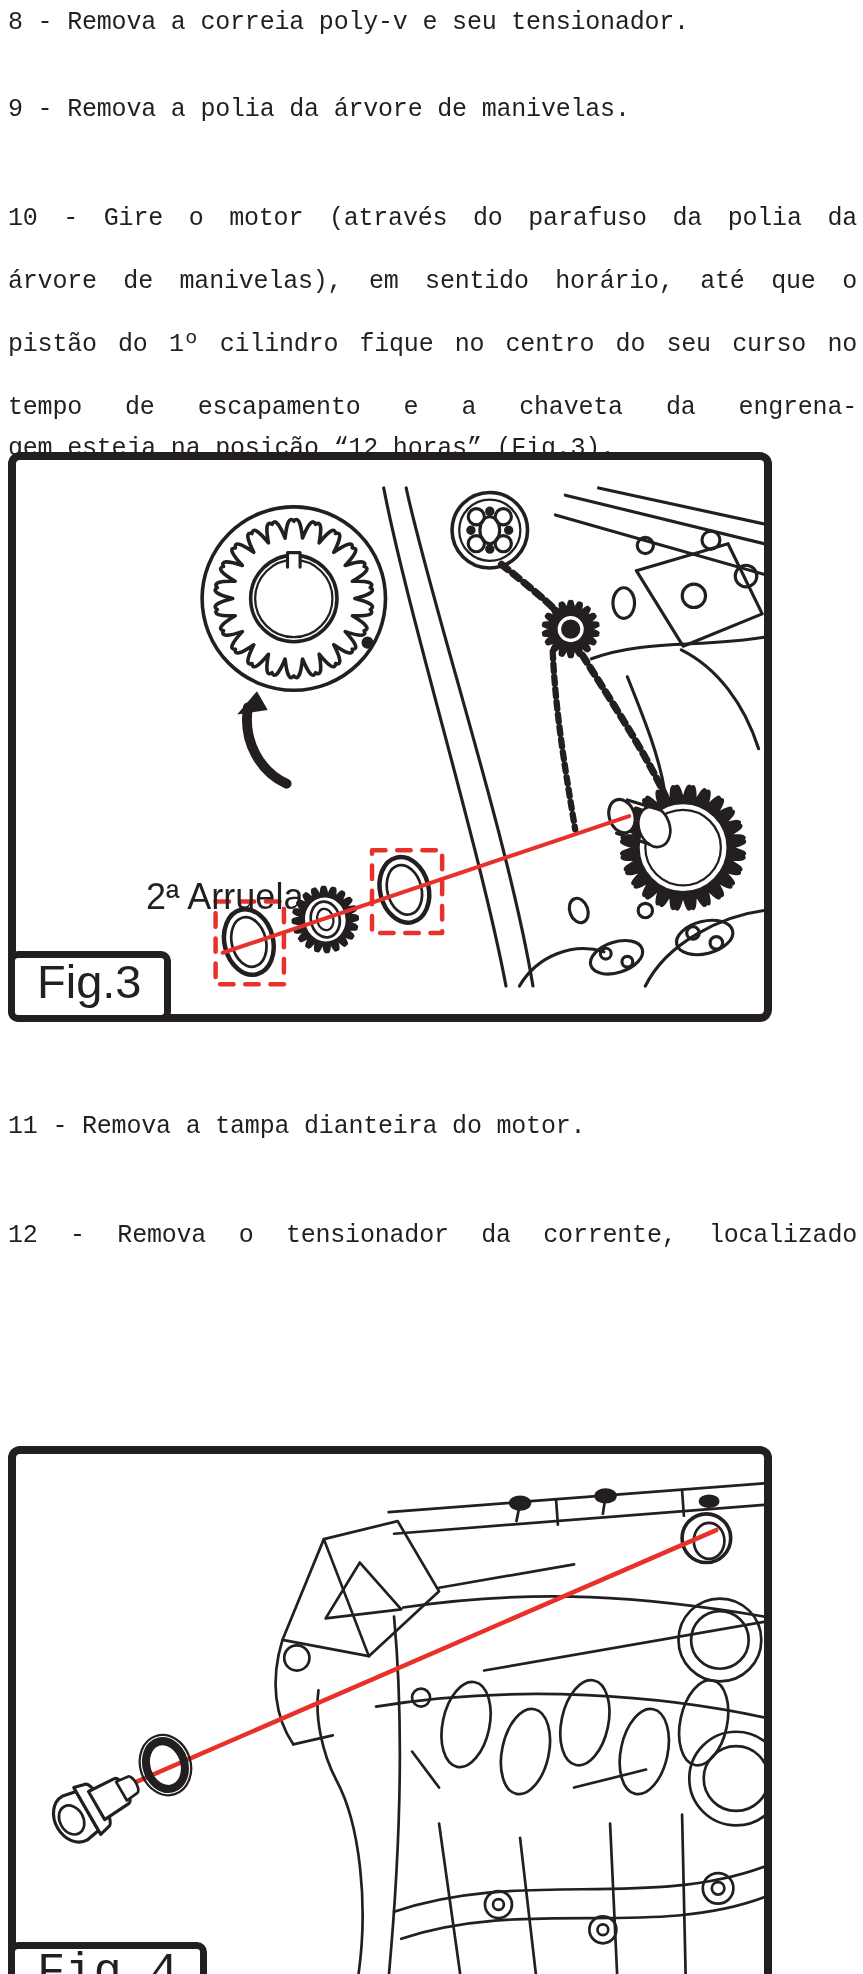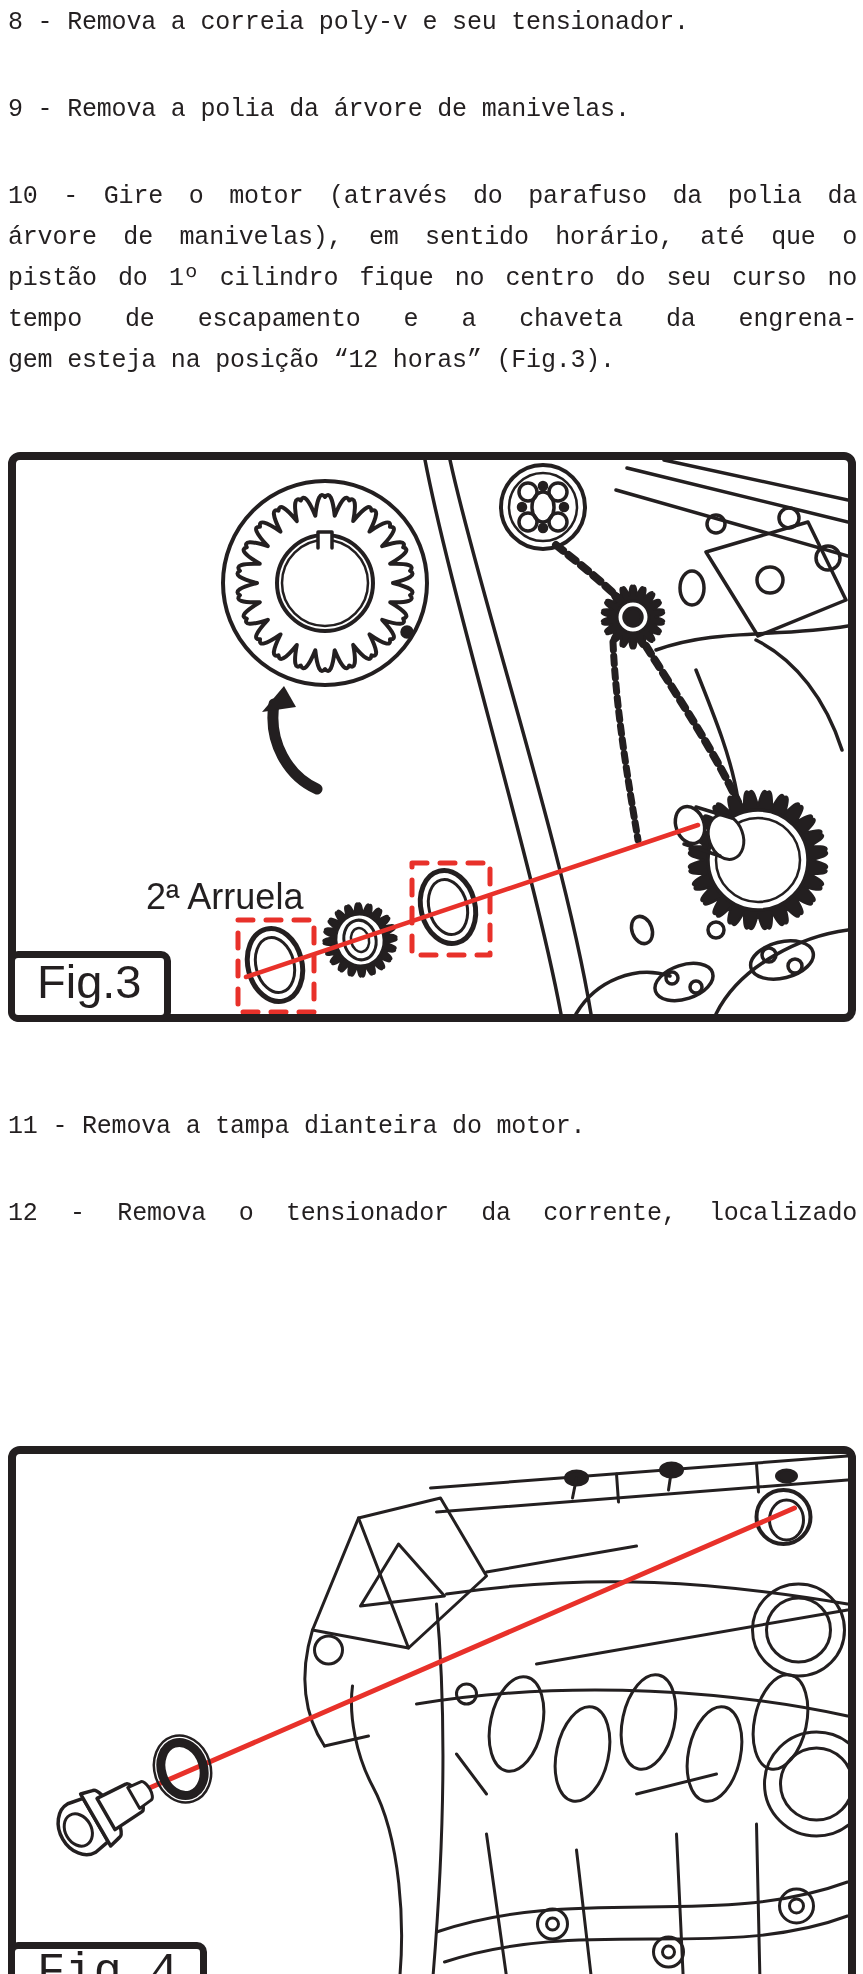--- a/index.html
+++ b/index.html
@@ -3,25 +3,25 @@
 <meta charset="utf-8">
 <style>
   html,body{margin:0;padding:0;}
   body{
     width:863px;height:1974px;position:relative;background:#ffffff;
     font-family:"Liberation Sans","DejaVu Sans",sans-serif;
     color:#231f20;overflow:hidden;
   }
   .para{position:absolute;left:8px;width:849px;font-size:25px;line-height:41px;letter-spacing:-0.2px;font-family:Liberation Mono, monospace;}
   .para .ln{white-space:nowrap;}
-  .para .just{white-space:normal;text-align:justify;text-align-last:justify;}
+  .para .just{white-space:normal;text-align:justify;text-align-last:justify;margin-top:22px;}
   #p8{top:2px;} #p9{top:89px;} #p10{top:176px;} #p11{top:1106px;} #p12{top:1193px;}
 
   .figure{
-    position:absolute;left:8px;width:848px;box-sizing:border-box;
+    position:absolute;left:8px;width:764px;box-sizing:border-box;
     border:8px solid #231f20;border-radius:12px;background:#fff;
   }
   #fig3{top:452px;height:570px;}
   #fig4{top:1446px;height:567px;font-family:Liberation Mono, monospace;}
   .figure svg{display:block;width:100%;height:100%;}
 
   .fig-label{
     position:absolute;left:-8px;bottom:-8px;z-index:5;
     border:7px solid #231f20;border-radius:10px;background:#fff;
     padding:0 22px 10px 22px;font-size:47px;line-height:1;color:#231f20;

